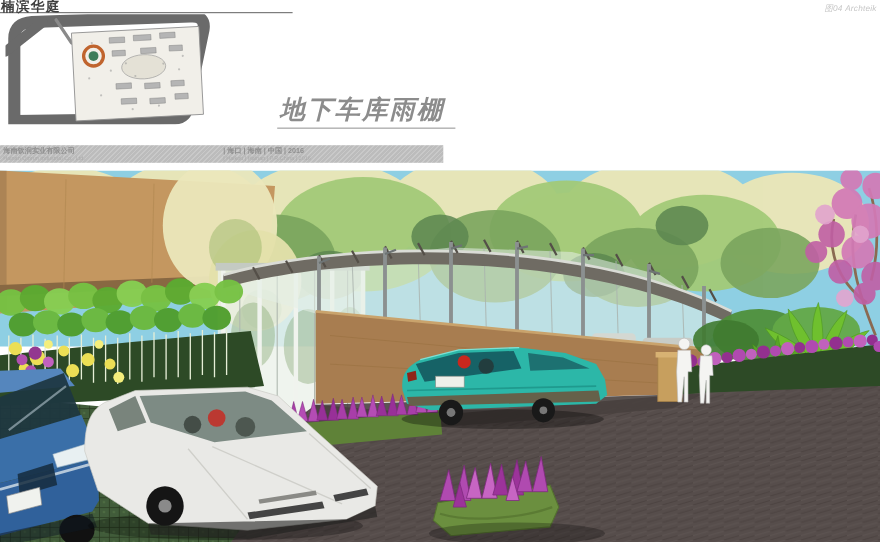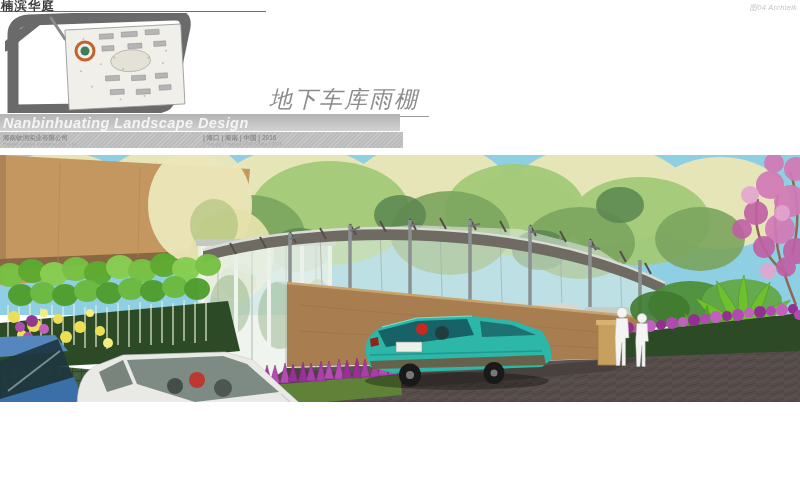--- a/index.html
+++ b/index.html
@@ -1,25 +1,25 @@
 <!DOCTYPE html>
 <html><head>
 <meta charset="utf-8">
 <style>
   html,body{margin:0;padding:0;background:#ffffff;}
-  #sheet{position:relative;width:800px;height:402px;background:#ffffff;overflow:hidden;
+  #sheet{position:relative;width:800px;height:493px;background:#ffffff;overflow:hidden;
          font-family:"Liberation Sans",sans-serif;}
   
   .proj-title{position:absolute;left:1px;top:-2px;font-size:12.5px;font-weight:bold;
               color:#3f3f3f;letter-spacing:1px;font-family:"DejaVu Sans",sans-serif;}
   .proj-rule{position:absolute;left:0;top:11px;width:266px;height:0;border-top:1.5px solid #6f6f6f;}
   .watermark{position:absolute;right:3px;top:3px;font-size:7.5px;color:#c6c6c6;
              font-style:italic;letter-spacing:.2px;margin-left:14px;}
   .siteplan{position:absolute;left:5px;top:13px;width:192px;height:100px;}
-  .sheet-title{position:absolute;left:267px;top:84px;font-size:23px;font-weight:normal;
+  .sheet-title{position:absolute;left:252px;top:84px;font-size:23px;font-weight:bold;
                font-style:italic;color:#8c8c8c;font-family:"DejaVu Serif",serif;
                letter-spacing:2px;border-bottom:1.5px solid #9a9a9a;padding:0 10px 1px 2px;}
   .band1{position:absolute;left:0;top:114px;width:400px;height:17px;
          background:linear-gradient(#b3b3b3,#d2d2d2);display:flex;align-items:center;}
   .band1 span{font-size:14.5px;font-weight:bold;font-style:italic;color:rgba(255,255,255,.82);
               padding-left:3px;letter-spacing:.4px;white-space:nowrap;}
   .band2{position:absolute;left:0;top:132px;width:403px;height:16px;
          background:repeating-linear-gradient(135deg,#c9c9c9 0 1px,#bcbcbc 1px 3px);
          display:flex;align-items:center;overflow:hidden;}
   .info-co{display:flex;flex-direction:column;padding-left:3px;width:200px;}
@@ -78,23 +78,20 @@
       </g>
     </g>
     <g>
       <circle cx="80" cy="38" r="9" fill="none" stroke="#c0642e" stroke-width="3"></circle>
       <circle cx="80" cy="38" r="4.5" fill="#3e7d5a"></circle>
     </g>
   </svg>
 
   <div class="sheet-title">地下车库雨棚</div>
 
-  <div class="band1">
-    <span>Nanbinhuating Landscape Design</span>
-  </div>
 
   <div class="band2">
     <div class="info-co">
       <span class="cn-line">海南钦润实业有限公司</span>
       <span class="en-line">Hainan Qinrun Industrial Co., Ltd.</span>
     </div>
     <div class="info-loc">
       <span class="cn-line">| 海口  | 海南  | 中国  | 2016</span>
       <span class="en-line">| Haikou  | Hainan  | P.R.China  | 2016</span>
     </div>

